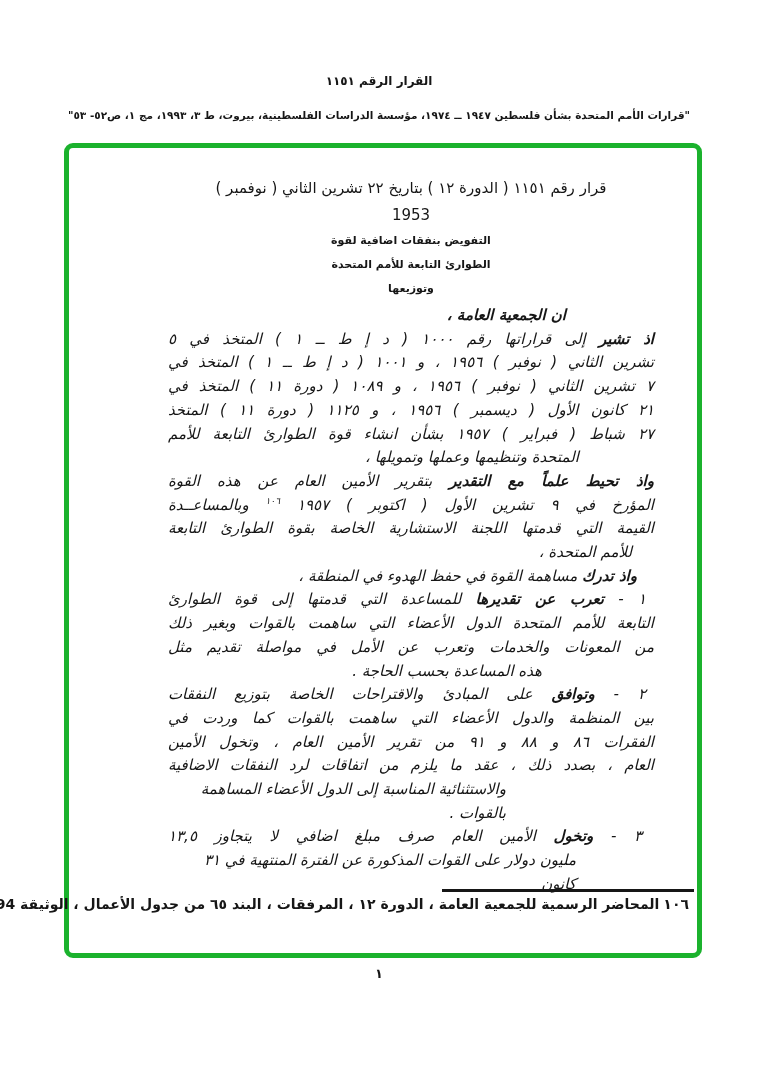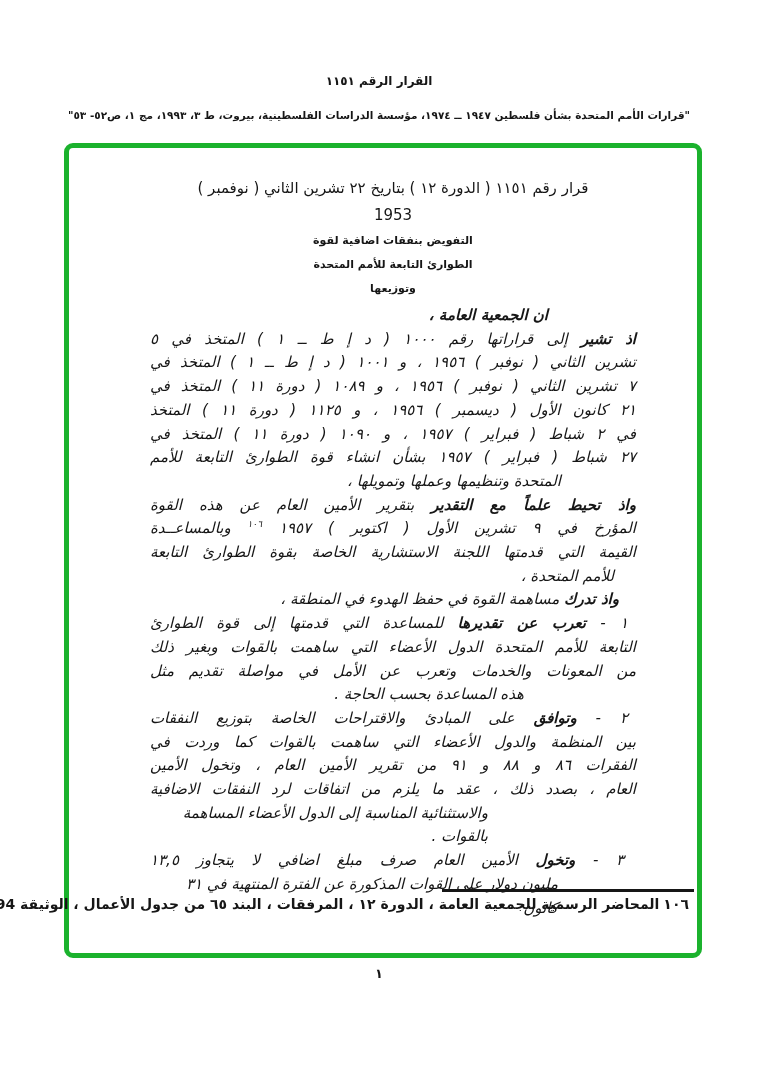--- a/index.html
+++ b/index.html
@@ -24,21 +24,21 @@
     white-space:nowrap;
   }
   .docbox {
     position:absolute; left:64px; top:143px;
     width:638px; height:815px;
     border:5px solid #1bb22d;
     border-radius:9px;
     box-sizing:border-box;
   }
   .textcol {
-    position:absolute; top:0; right:61px;
+    position:absolute; top:0; right:43px;
     width:486px; direction:rtl;
   }
   .doc-heading {
     margin-top:27px;
     text-align:center;
     font-size:15px; line-height:27px;
   }
   .doc-subtitle {
     text-align:center;
     font-weight:bold;
@@ -88,21 +88,20 @@
         <div>التفويض بنفقات اضافية لقوة</div>
         <div>الطوارئ التابعة للأمم المتحدة</div>
         <div>وتوزيعها</div>
       </div>
     <div class="doc-body">
         <div class="bline ralign" style="margin-right: 88px;"><span class="b">ان الجمعية العامة ،</span></div>
         <div class="bline just"><span class="b">اذ تشير</span><span> إلى قراراتها رقم ١٠٠٠ ( د إ ط ــ ١ ) المتخذ في ٥</span></div>
         <div class="bline just"><span>تشرين الثاني ( نوفبر ) ١٩٥٦ ، و ١٠٠١ ( د إ ط ــ ١ ) المتخذ في</span></div>
         <div class="bline just"><span>٧ تشرين الثاني ( نوفبر ) ١٩٥٦ ، و ١٠٨٩ ( دورة ١١ ) المتخذ في</span></div>
         <div class="bline just"><span>٢١ كانون الأول ( ديسمبر ) ١٩٥٦ ، و ١١٢٥ ( دورة ١١ ) المتخذ</span></div>
-        <div class="bline just"><span>في ٢ شباط ( فبراير ) ١٩٥٧ ، و ١٠٩٠ ( دورة ١١ ) المتخذ في</span></div>
         <div class="bline just"><span>٢٧ شباط ( فبراير ) ١٩٥٧ بشأن انشاء قوة الطوارئ التابعة للأمم</span></div>
         <div class="bline ralign" style="margin-right: 75px;"><span>المتحدة وتنظيمها وعملها وتمويلها ،</span></div>
         <div class="bline just"><span class="b">واذ تحيط علماً مع التقدير</span><span> بتقرير الأمين العام عن هذه القوة</span></div>
         <div class="bline just"><span>المؤرخ في ٩ تشرين الأول ( اكتوبر ) ١٩٥٧ </span><sup>١٠٦</sup><span> وبالمساعــدة</span></div>
         <div class="bline just"><span>القيمة التي قدمتها اللجنة الاستشارية الخاصة بقوة الطوارئ التابعة</span></div>
         <div class="bline ralign" style="margin-right: 22px;"><span>للأمم المتحدة ،</span></div>
         <div class="bline ralign" style="margin-right: 17px;"><span class="b">واذ تدرك</span><span> مساهمة القوة في حفظ الهدوء في المنطقة ،</span></div>
         <div class="bline just" style="padding-right: 8px;"><span>١ - </span><span class="b">تعرب عن تقديرها</span><span> للمساعدة التي قدمتها إلى قوة الطوارئ</span></div>
         <div class="bline just"><span>التابعة للأمم المتحدة الدول الأعضاء التي ساهمت بالقوات وبغير ذلك</span></div>
         <div class="bline just"><span>من المعونات والخدمات وتعرب عن الأمل في مواصلة تقديم مثل</span></div>

